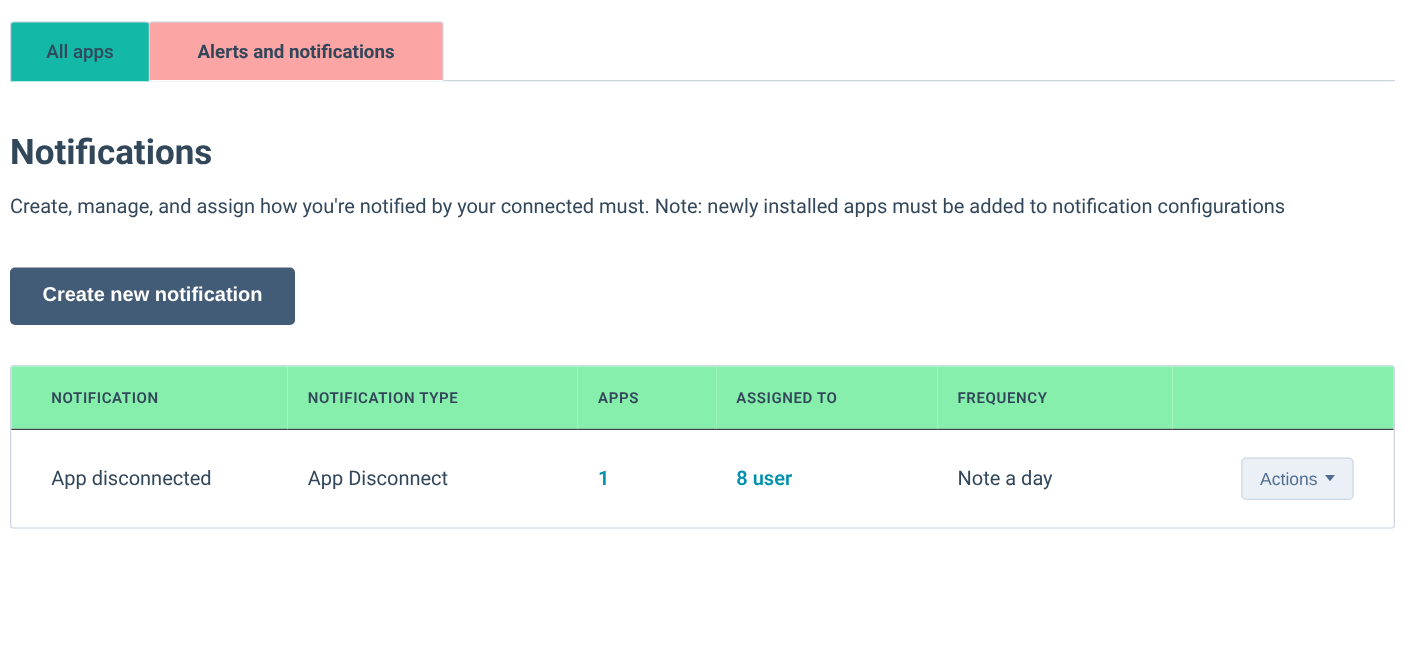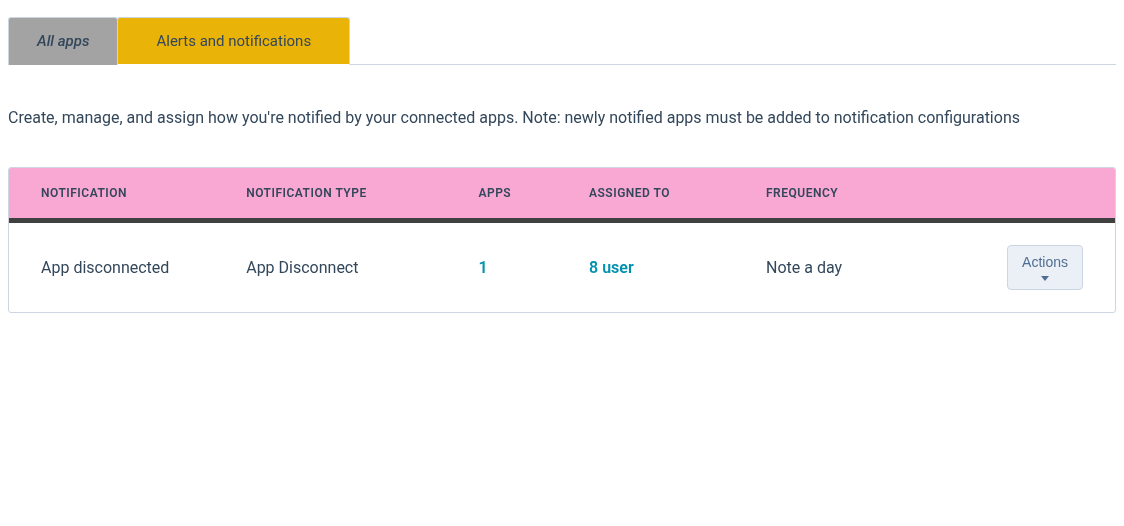--- a/index.html
+++ b/index.html
@@ -26,28 +26,27 @@
       color: #33475b;
       cursor: pointer;
       border: 1px solid #cbd6e2;
       border-bottom: none;
       background: #f5f8fa;
       position: relative;
       top: 1px;
       border-radius: 3px 3px 0 0;
     }
     .tab.inactive {
-      background: #a3a3a3;
+      background: #14b8a6;
       color: #33475b;
-      font-style: italic;
     }
     .tab.active {
-      background: #eab308;
+      background: #fca5a5;
       color: #33475b;
-      font-weight: 400;
+      font-weight: 700;
       border-bottom: 1px solid #ffffff;
       padding: 14px 38px;
     }
     .tab + .tab {
       margin-left: -1px;
     }
     .content {
       padding: 40px 8px 0 8px;
     }
     .page-title {
@@ -77,39 +76,39 @@
     .table-wrapper {
       border: 1px solid #cbd6e2;
       border-radius: 3px;
       overflow: hidden;
     }
     table {
       width: 100%;
       border-collapse: collapse;
     }
     thead {
-      background: #f9a8d4;
+      background: #86efac;
     }
     th {
       text-align: left;
       padding: 18px 16px;
       font-size: 12px;
       font-weight: 600;
       letter-spacing: 0.5px;
       color: #33475b;
       text-transform: uppercase;
     }
     th:first-child {
       padding-left: 32px;
     }
     td {
       padding: 22px 16px;
       font-size: 16px;
       color: #33475b;
-      border-top: 5px solid #404040;
+      border-top: 1px solid #404040;
       vertical-align: middle;
     }
     td:first-child {
       padding-left: 32px;
     }
     td:last-child {
       padding-right: 32px;
       text-align: right;
     }
     .link-cell {
@@ -121,21 +120,20 @@
       background: #eaf0f6;
       border: 1px solid #cbd6e2;
       border-radius: 4px;
       padding: 8px 14px;
       font-size: 14px;
       color: #506e91;
       cursor: pointer;
       display: inline-flex;
       align-items: center;
       gap: 6px;
-      flex-direction: column;
     }
     .caret-down {
       display: inline-block;
       width: 0;
       height: 0;
       border-left: 4px solid transparent;
       border-right: 4px solid transparent;
       border-top: 5px solid #506e91;
     }
     .col-notification { width: 20%; }
@@ -147,21 +145,23 @@
   </style>
 </head>
 <body>
 
 <div class="tabs-container">
   <div class="tab inactive">All apps</div>
   <div class="tab active">Alerts and notifications</div>
 </div>
 
 <div class="content">
-  <p class="page-description">Create, manage, and assign how you're notified by your connected apps. Note: newly notified apps must be added to notification configurations</p>
+  <h1 class="page-title">Notifications</h1>
+  <p class="page-description">Create, manage, and assign how you're notified by your connected must. Note: newly installed apps must be added to notification configurations</p>
+  <button class="create-button">Create new notification</button>
 
   <div class="table-wrapper">
     <table>
       <thead>
         <tr>
           <th class="col-notification">NOTIFICATION</th>
           <th class="col-type">NOTIFICATION TYPE</th>
           <th class="col-apps">APPS</th>
           <th class="col-assigned">ASSIGNED TO</th>
           <th class="col-frequency">FREQUENCY</th>

